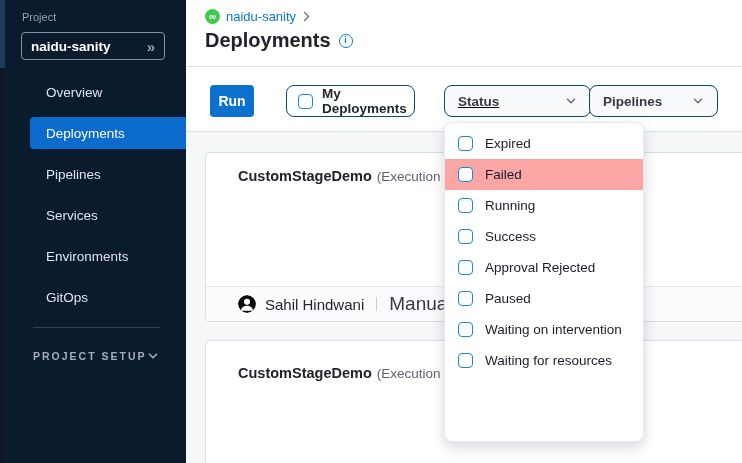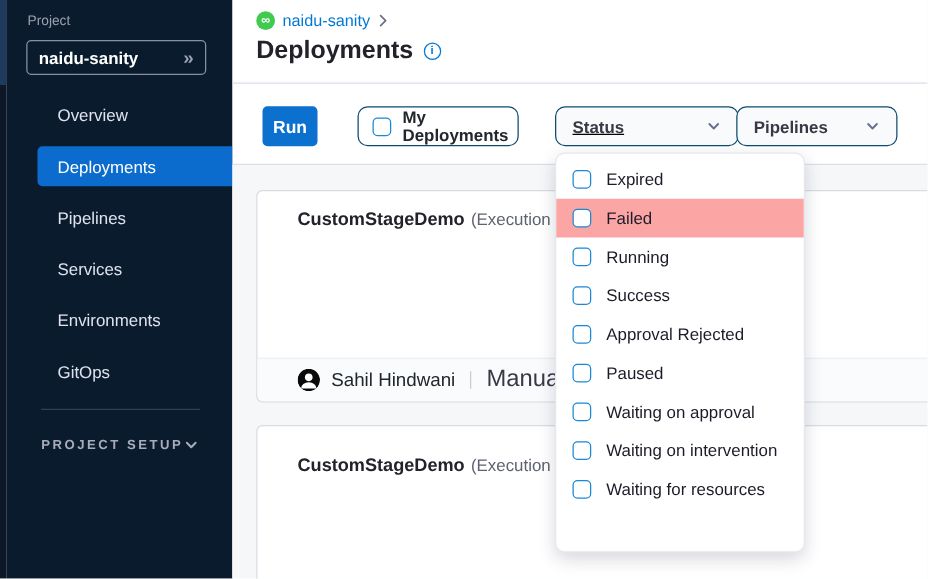--- a/index.html
+++ b/index.html
@@ -237,24 +237,20 @@
       <div class="menu-item">
           <span class="checkbox"></span>
           <span class="mi-label">Approval Rejected</span>
         </div>
       <div class="menu-item">
           <span class="checkbox"></span>
           <span class="mi-label">Paused</span>
         </div>
       <div class="menu-item">
           <span class="checkbox"></span>
-          <span class="mi-label">Waiting on approval</span>
-        </div>
-      <div class="menu-item">
-          <span class="checkbox"></span>
           <span class="mi-label">Waiting on intervention</span>
         </div>
       <div class="menu-item">
           <span class="checkbox"></span>
           <span class="mi-label">Waiting for resources</span>
         </div>
     </div>
 
   </div>
 </div>

